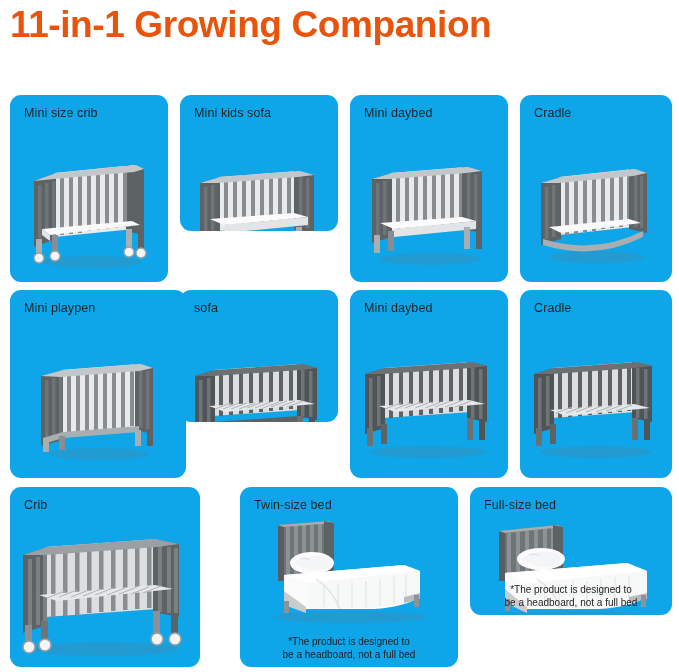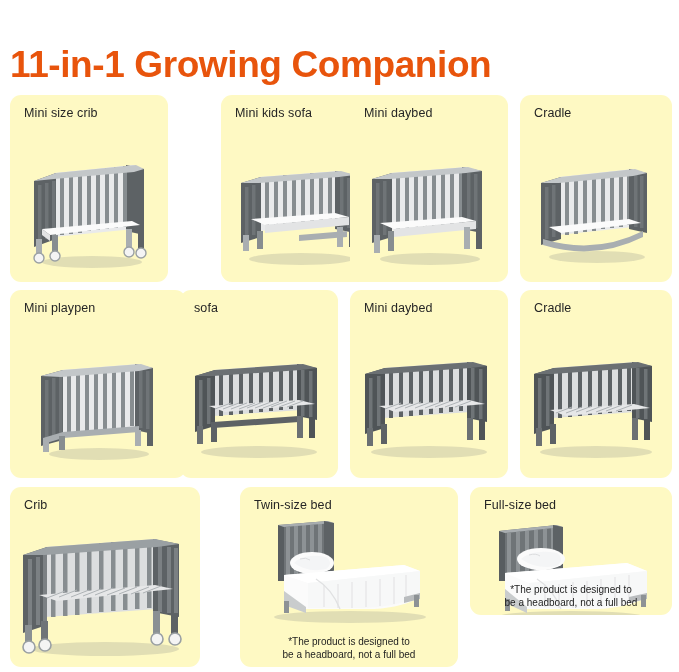--- a/index.html
+++ b/index.html
@@ -13,28 +13,27 @@
 
   
   .title {
     position: absolute;
     left: 10px; top: 4px;
     font-size: 37px;
     font-weight: bold;
     color: #e8540c;
     letter-spacing: -0.4px;
     white-space: nowrap;
-    margin-top: 40px;
   }
 
   
   .grid { position: absolute; left: 0; top: 0; width: 679px; }
   .card {
     position: absolute;
-    background: #fef9c3;
+    background: #0ea5e9;
     border-radius: 11px;
     overflow: hidden;
   }
   .card-label {
     position: absolute;
     left: 14px; top: 11px;
     font-size: 12.5px;
     color: #252525;
     white-space: nowrap;
     letter-spacing: 0.1px;
@@ -112,21 +111,21 @@
         <rect x="112" y="88" width="6" height="18" fill="var(--wood-dark)"></rect>
 
         <circle cx="13" cy="115" r="5" fill="#f4f4f4" stroke="#9aa0a3" stroke-width="1.4"></circle>
         <circle cx="29" cy="113" r="5" fill="#f4f4f4" stroke="#9aa0a3" stroke-width="1.4"></circle>
         <circle cx="103" cy="109" r="5" fill="#f4f4f4" stroke="#9aa0a3" stroke-width="1.4"></circle>
         <circle cx="115" cy="110" r="5" fill="#f4f4f4" stroke="#9aa0a3" stroke-width="1.4"></circle>
       </svg>
     </div>
   </div>
 
-  <div class="card" style="left:180px; top:95px; width:158px; height:187px;margin-left:41px;">
+  <div class="card" style="left:180px; top:95px; width:158px; height:136px;">
     <div class="card-label">Mini kids sofa</div>
     <div class="art" style="top:56px;">
       <svg width="130" height="116" viewBox="0 0 130 116">
         <ellipse cx="66" cy="108" rx="52" ry="6" fill="var(--shadow)"></ellipse>
 
         <polygon points="24,26 104,20 104,74 24,80" fill="#e9eaeb"></polygon>
         <g fill="var(--wood-mid)">
           <rect x="30" y="26" width="4" height="54"></rect>
             <rect x="39" y="25" width="4" height="54"></rect>
           <rect x="48" y="24" width="4" height="54"></rect>
@@ -273,21 +272,21 @@
         <polygon points="8,96 28,90 28,96 8,102" fill="var(--wood-light)"></polygon>
         <polygon points="28,90 104,84 104,90 28,96" fill="var(--wood-light)"></polygon>
         <rect x="8" y="98" width="6" height="12" fill="var(--wood-light)"></rect>
         <rect x="24" y="94" width="6" height="14" fill="var(--wood-mid)"></rect>
         <rect x="100" y="88" width="6" height="16" fill="var(--wood-light)"></rect>
         <rect x="112" y="90" width="6" height="14" fill="var(--wood-dark)"></rect>
       </svg>
     </div>
   </div>
 
-  <div class="card" style="left:180px; top:290px; width:158px; height:188px;">
+  <div class="card" style="left:180px; top:290px; width:158px; height:132px;">
     <div class="card-label">sofa</div>
     <div class="art" style="top:62px;">
       <svg width="140" height="108" viewBox="0 0 140 108">
         <ellipse cx="70" cy="100" rx="58" ry="6" fill="var(--shadow)"></ellipse>
 
         <polygon points="24,18 112,12 112,58 24,64" fill="#dcdedf"></polygon>
         <g fill="var(--wood-dark)">
           <rect x="30" y="18" width="4" height="46"></rect>
             <rect x="40" y="17" width="4" height="46"></rect>
           <rect x="50" y="17" width="4" height="45"></rect>

